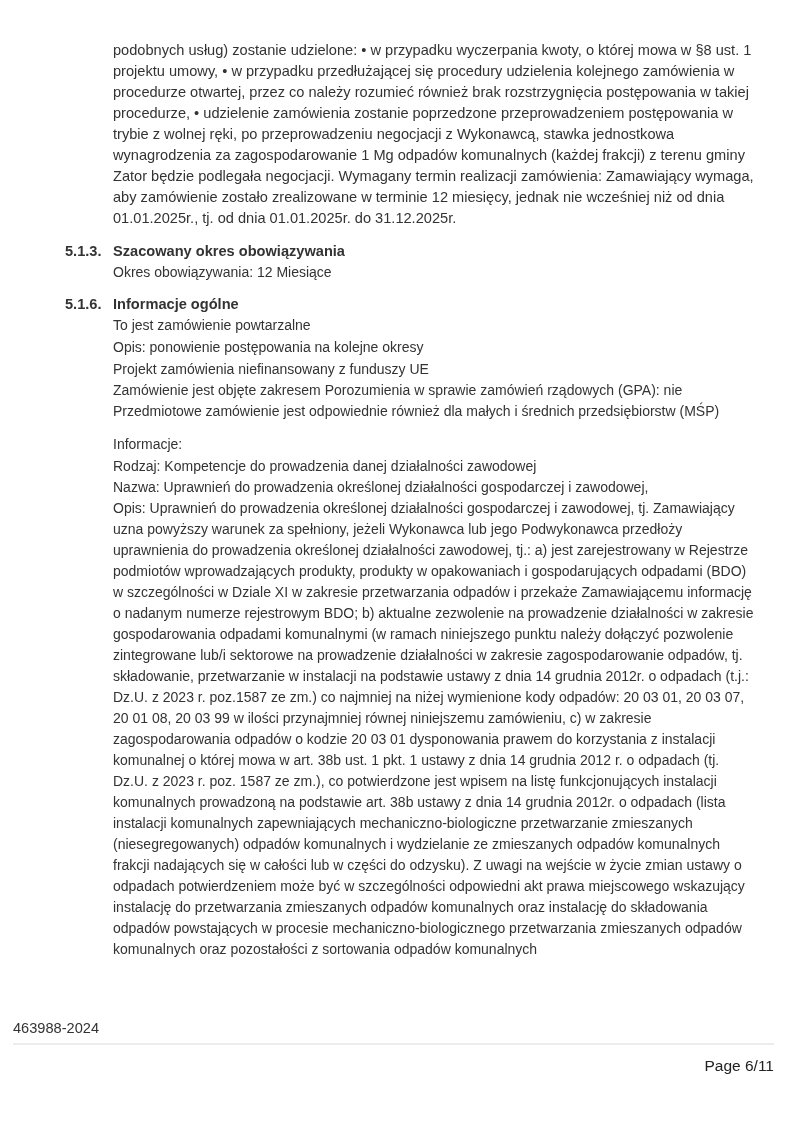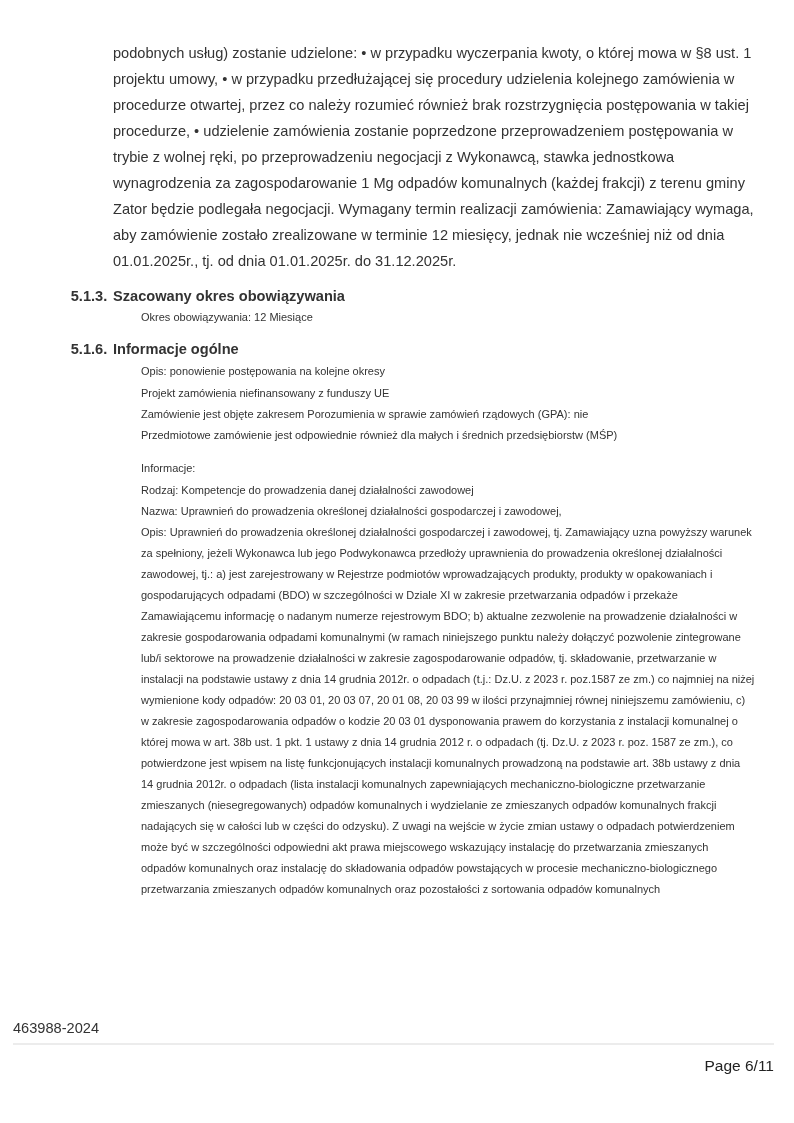--- a/index.html
+++ b/index.html
@@ -2,25 +2,25 @@
 <html><head>
   <meta charset="utf-8">
   <style>
     html, body { margin: 0; padding: 0; background: #ffffff; }
     body {
       width: 794px; height: 1123px; position: relative; overflow: hidden;
       font-family: "Liberation Sans", sans-serif; color: #333333;
     }
     .page { position: absolute; left: 0; top: 0; width: 794px; height: 1123px; }
     .content { position: absolute; left: 65px; top: 40px; width: 690px; }
-    .para { margin-left: 48px; font-size: 14.6px; line-height: 26px; }
+    .para { margin-left: 48px; font-size: 14.6px; line-height: 21px; }
     .section { position: relative; margin-top: 10px; }
     .sec-head { display: flex; font-size: 14.6px; line-height: 21px; font-weight: bold; }
-    .sec-num { width: 48px; flex: none; text-align: center; }
-    .line { font-size: 11px; line-height: 21px; margin-left: 76px; }
+    .sec-num { width: 48px; flex: none; }
+    .line { font-size: 14px; line-height: 21px; margin-left: 48px; }
     .line.gap { margin-top: 1px; }
     .footer-rule { position: absolute; left: 13px; right: 20px; top: 1043px; height: 2px; background: #ececec; }
     .footer-left { position: absolute; left: 13px; top: 1020px; font-size: 14.6px; color: #333333; }
     .footer-right { position: absolute; right: 20px; top: 1057px; font-size: 15.5px; color: #222222; }
   </style>
 </head>
 <body>
 
 <div class="page">
   <div class="content">
@@ -32,20 +32,21 @@
         <span>Szacowany okres obowiązywania</span>
       </div>
       <div class="line">Okres obowiązywania: 12 Miesiące</div>
     </div>
 
     <div class="section" style="margin-top:11px">
       <div class="sec-head">
         <span class="sec-num">5.1.6.</span>
         <span>Informacje ogólne</span>
       </div>
+      <div class="line">To jest zamówienie powtarzalne</div>
       <div class="line gap">Opis: ponowienie postępowania na kolejne okresy</div>
       <div class="line gap">Projekt zamówienia niefinansowany z funduszy UE</div>
       <div class="line">Zamówienie jest objęte zakresem Porozumienia w sprawie zamówień rządowych (GPA): nie</div>
       <div class="line">Przedmiotowe zamówienie jest odpowiednie również dla małych i średnich przedsiębiorstw (MŚP)</div>
     </div>
 
     <div class="section" style="margin-top:12px">
       <div class="line">Informacje:</div>
       <div class="line gap">Rodzaj: Kompetencje do prowadzenia danej działalności zawodowej</div>
       <div class="line">Nazwa: Uprawnień do prowadzenia określonej działalności gospodarczej i zawodowej,</div>

